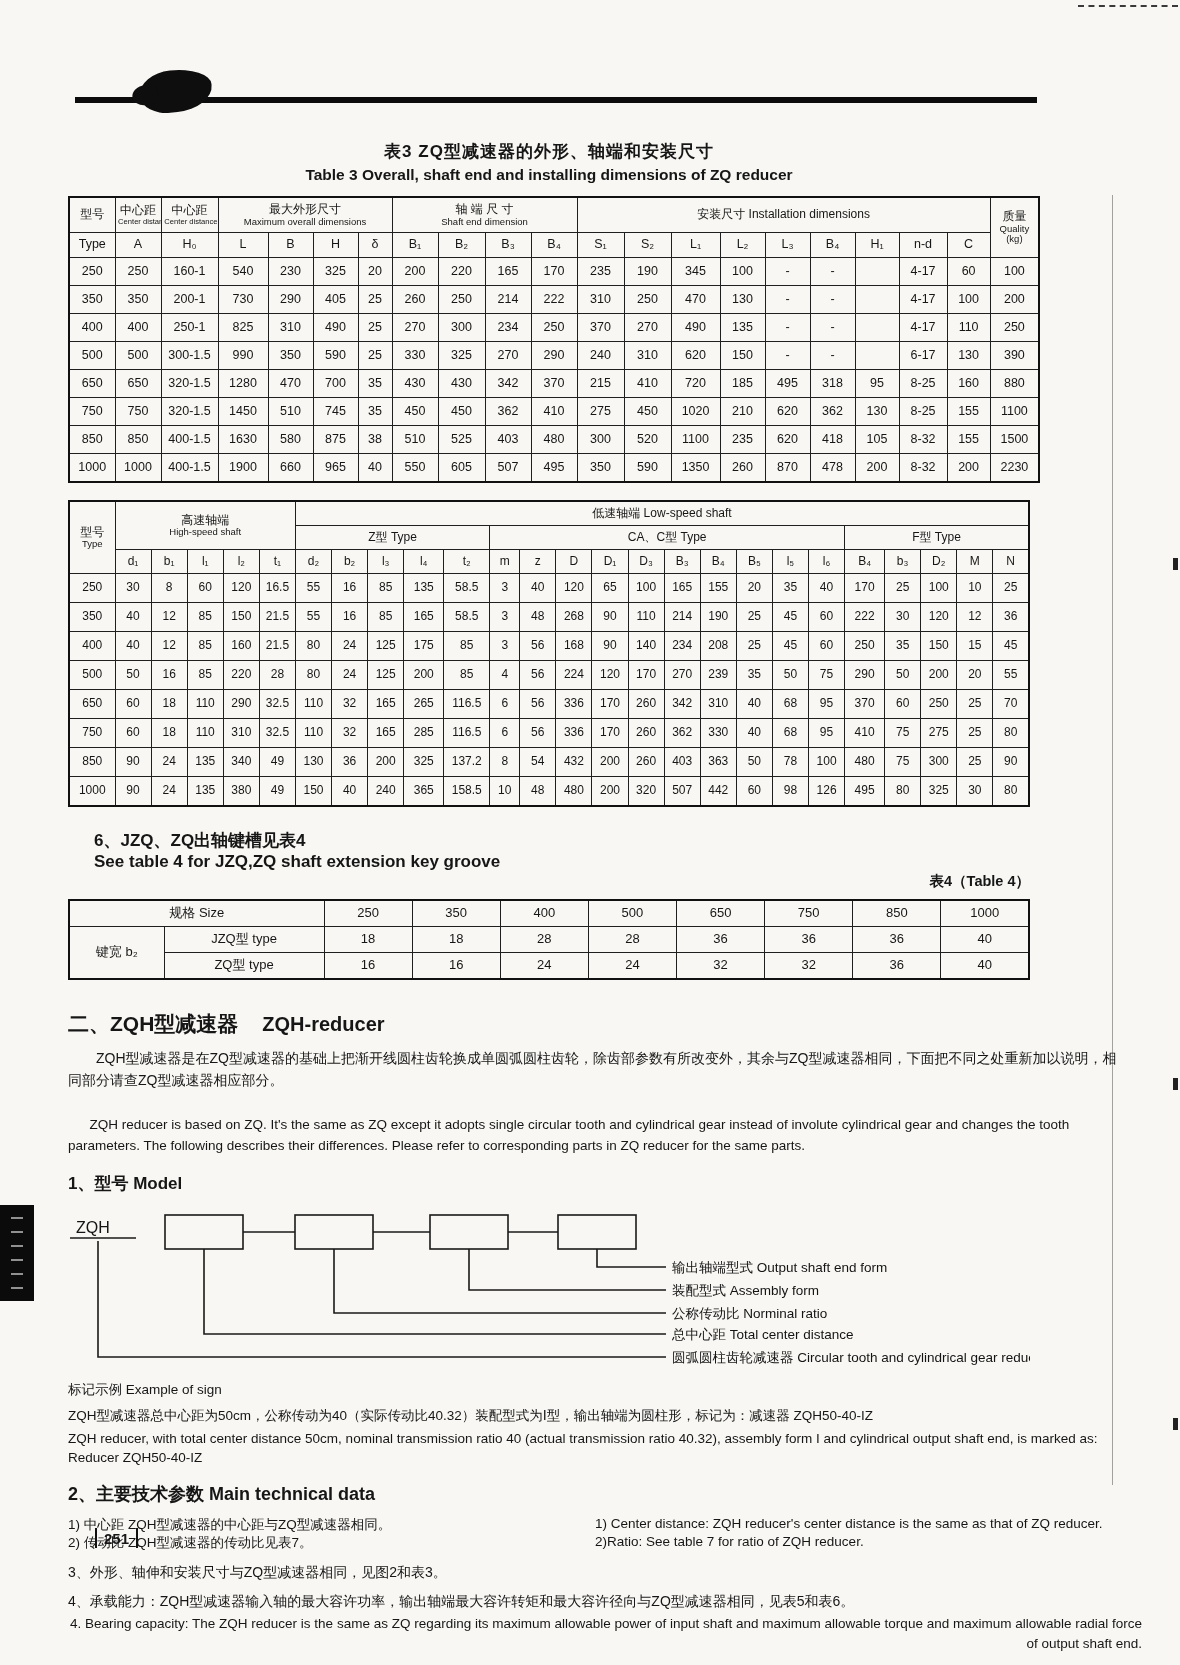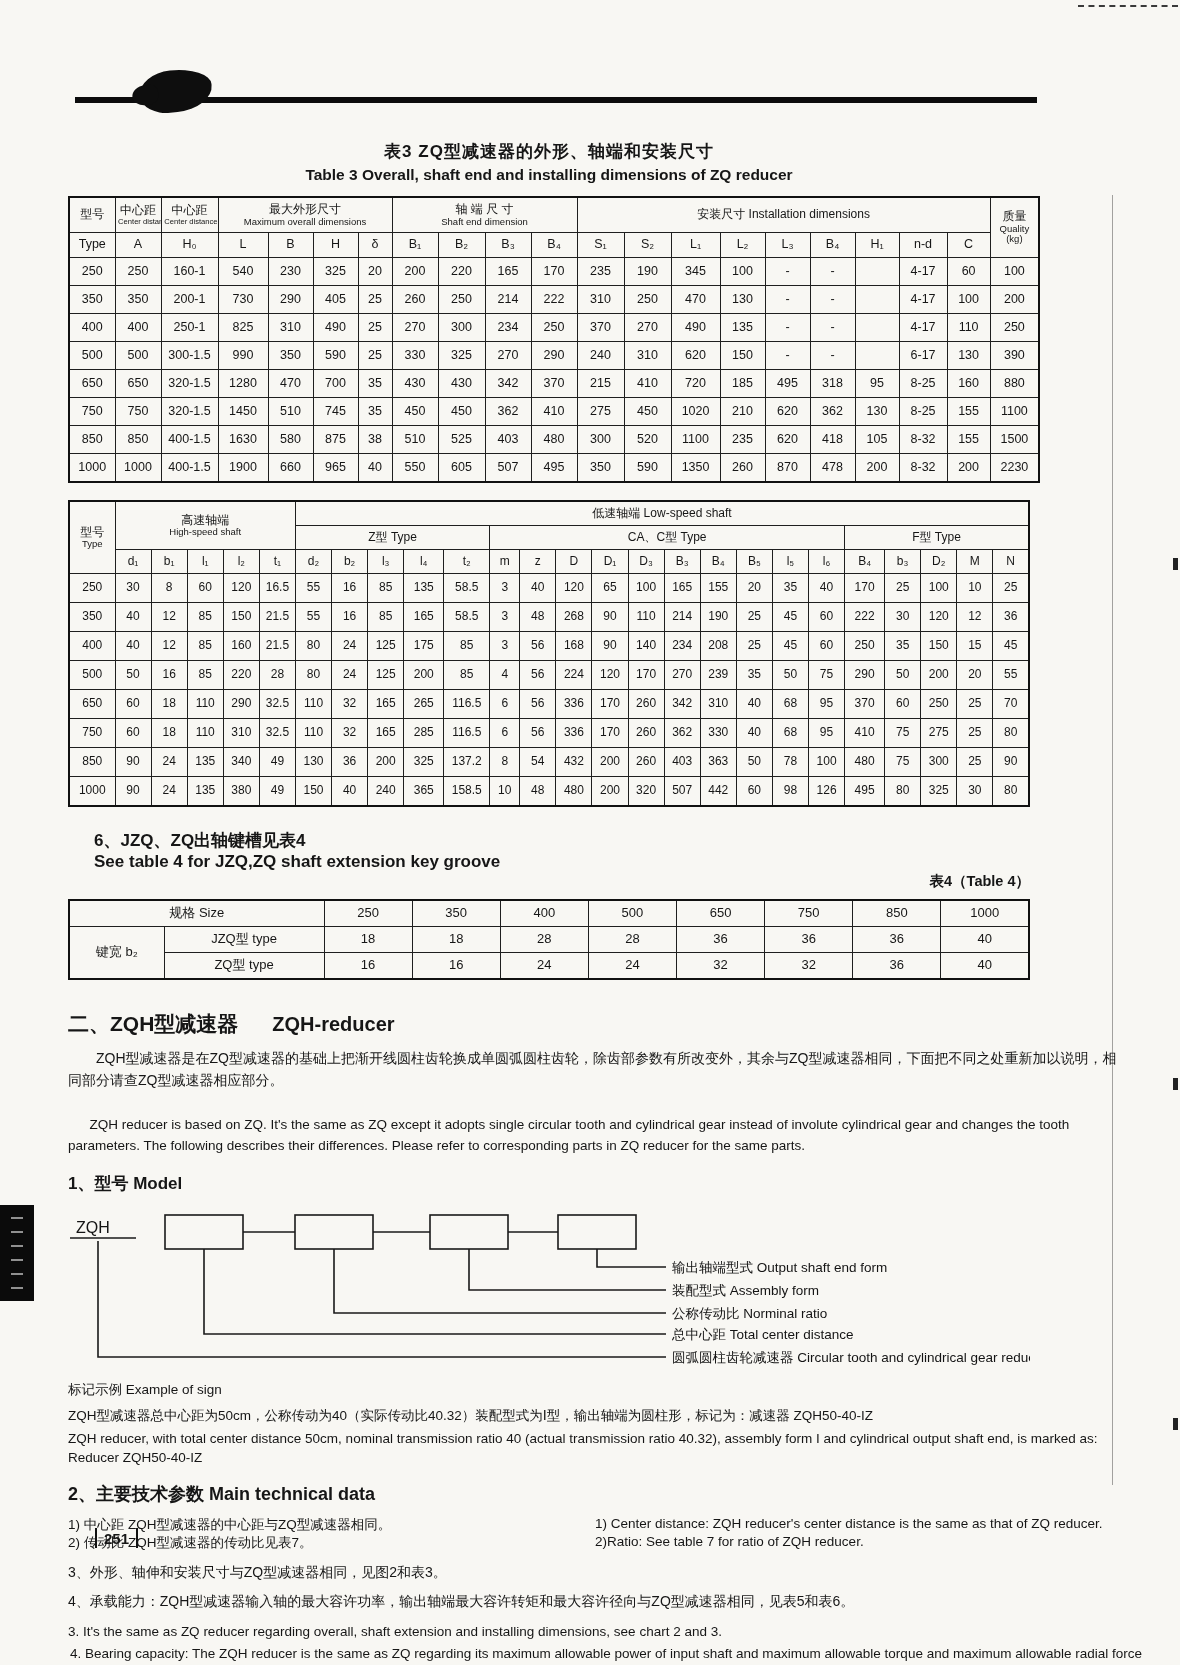--- a/index.html
+++ b/index.html
@@ -42,21 +42,21 @@
   .hcn{font-size:12px;}
   .tiny{font-size:8px;line-height:1.05;display:block;transform:scale(.95);}
   .hsm{font-size:9.5px;line-height:1.1;display:block;}
   
   .sec6{margin-top:22px;width:962px;display:flex;align-items:baseline;font-weight:bold;flex-direction:column;}
   .sec6 .cnp{font-size:17px;}
   .sec6 .enp{font-size:17px;margin-left:26px;}
   .sec6 .refp{font-size:14.5px;margin-left:auto;}
   
   .zqh-h{margin-top:30px;font-weight:bold;font-size:21px;display:flex;align-items:baseline;}
-  .zqh-h .en{margin-left:34px;font-size:20px;}
+  .zqh-h .en{margin-left:24px;font-size:20px;}
   .para-cn{margin-top:10px;font-size:14px;line-height:1.55;text-indent:2em;width:1058px;}
   .para-en{margin-top:24px;font-size:13.5px;line-height:1.5;text-indent:1.6em;width:1058px;}
   .model-h{margin-top:16px;font-weight:bold;font-size:17px;}
   .model-svg{display:block;margin-top:8px;}
   .example-h{font-size:13.5px;margin-top:6px;}
   .ex-cn{font-size:13.5px;margin-top:8px;width:1058px;}
   .ex-en{font-size:13.5px;line-height:1.45;margin-top:4px;width:1058px;}
   .tech-h{margin-top:14px;font-weight:bold;font-size:18px;}
   .tech-grid{margin-top:10px;display:grid;grid-template-columns:527px 531px;row-gap:0;font-size:13.5px;}
   .tech-full{margin-top:10px;font-size:13.5px;line-height:1.5;width:1058px;}
@@ -722,21 +722,20 @@
 
   <div class="tech-h">2、主要技术参数  Main technical data</div>
   <div class="tech-grid">
     <div>1) 中心距  ZQH型减速器的中心距与ZQ型减速器相同。</div>
     <div>1) Center distance: ZQH reducer's center distance is the same as that of ZQ reducer.</div>
     <div>2) 传动比  ZQH型减速器的传动比见表7。</div>
     <div>2)Ratio: See table 7 for ratio of ZQH reducer.</div>
   </div>
   <div class="tech-full cn">3、外形、轴伸和安装尺寸与ZQ型减速器相同，见图2和表3。</div>
   <div class="tech-full cn" style="margin-top:8px">4、承载能力：ZQH型减速器输入轴的最大容许功率，输出轴端最大容许转矩和最大容许径向与ZQ型减速器相同，见表5和表6。</div>
-  <div class="tech-full">3. It's the same as ZQ reducer regarding overall, shaft extension and installing dimensions, see chart 2 and 3.</div>
   <div class="tech-full hang" style="margin-top:2px">4. Bearing capacity: The ZQH reducer is the same as ZQ regarding its maximum allowable power of input shaft and maximum allowable torque and maximum allowable radial force of output shaft end.</div>
 
 </div>
 
 <div class="pagenum">
   <span class="bar"></span>
   <span>251</span>
   <span class="bar"></span>
 </div>
 

